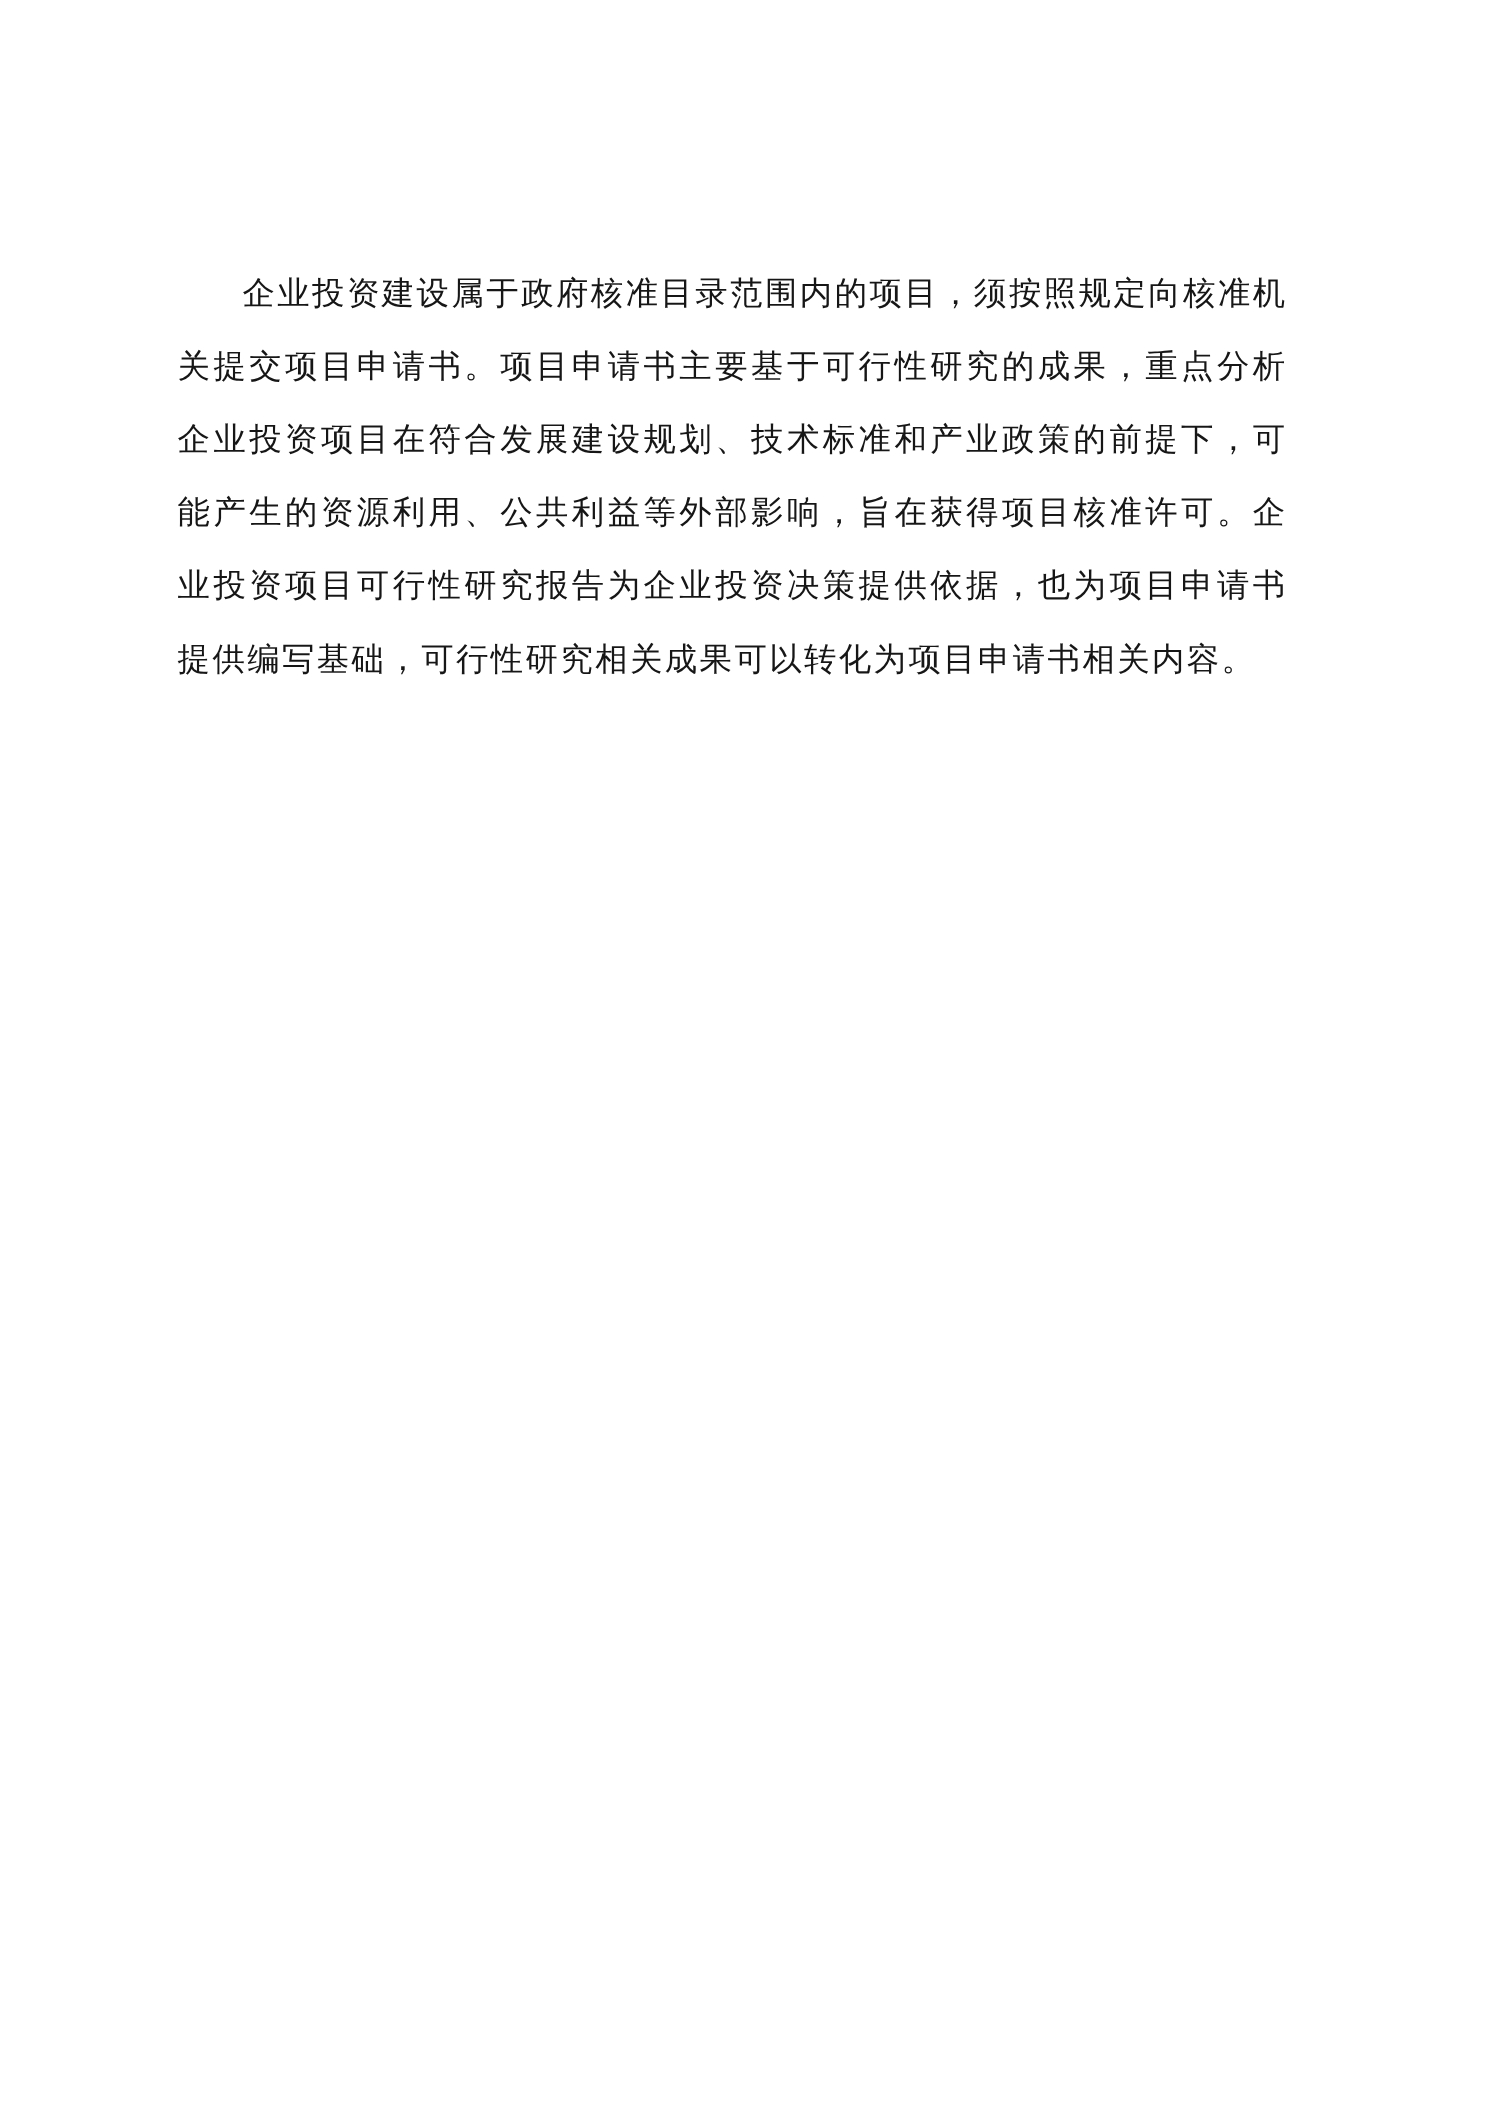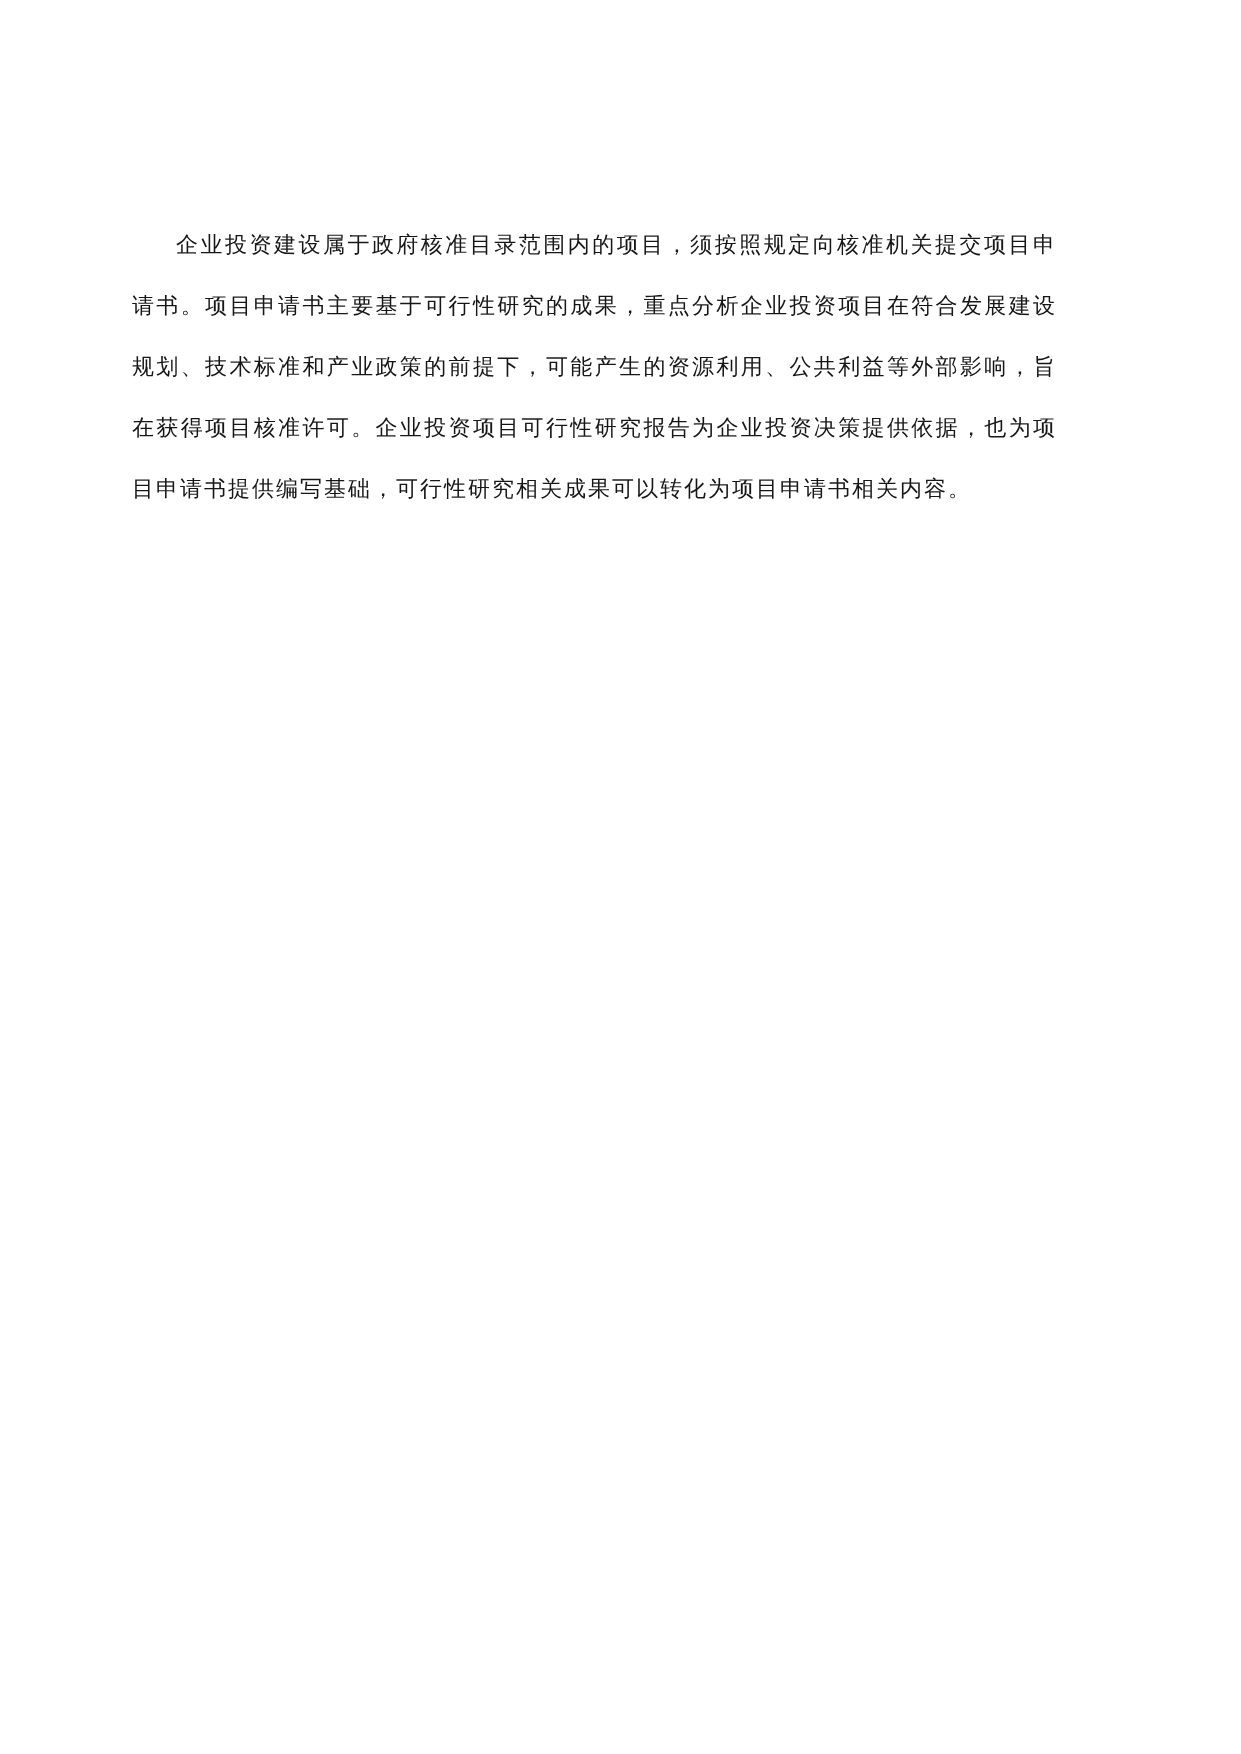--- a/index.html
+++ b/index.html
@@ -9,26 +9,26 @@
   }
   .page {
     position: relative;
     width: 1241px;
     height: 1754px;
     background: #ffffff;
     overflow: hidden;
   }
   .body-text {
     position: absolute;
-    left: 132px;
+    left: 148px;
     top: 214px;
     width: 925px;
     margin: 0;
     font-family: "Liberation Serif", "DejaVu Serif", serif;
-    font-size: 22px;
+    font-size: 27px;
     line-height: 61px;
     letter-spacing: 2px;
     color: #161616;
     text-align: justify;
     text-justify: inter-character;
     text-indent: 2em;
     word-break: break-all;
   }
 </style>
 </head>

